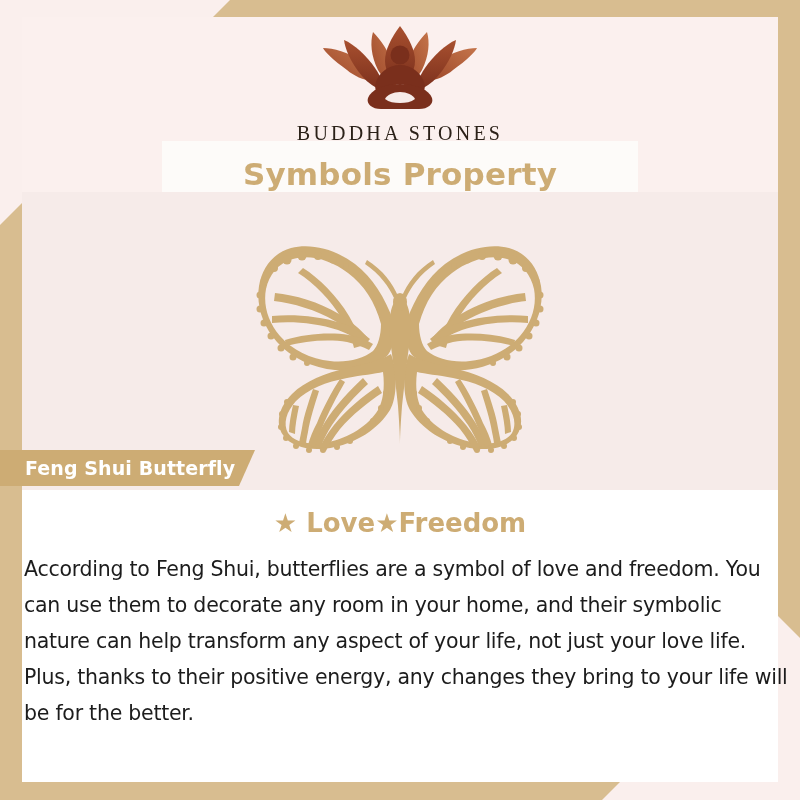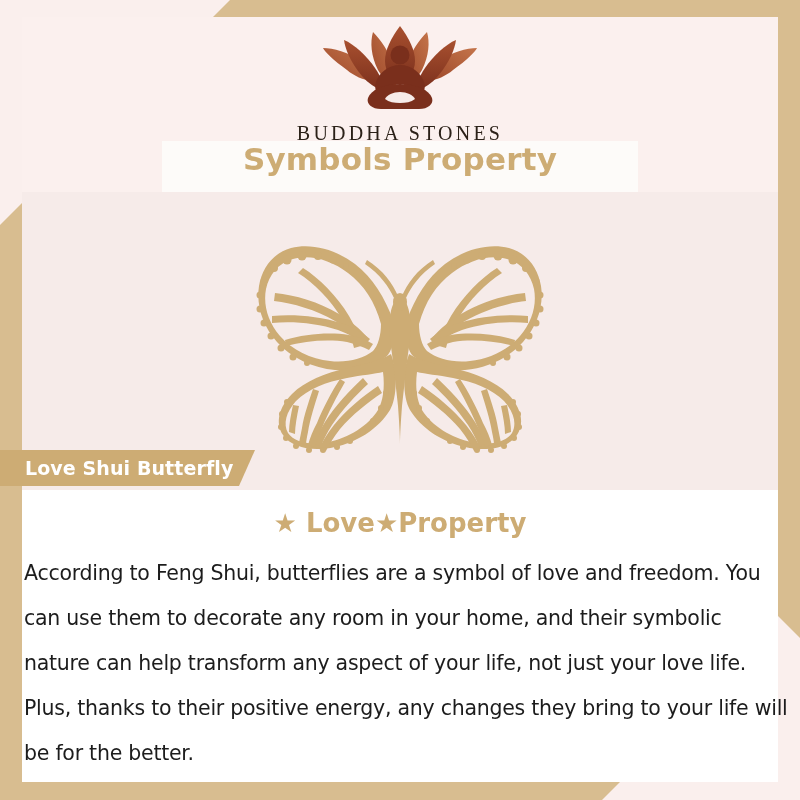--- a/index.html
+++ b/index.html
@@ -100,21 +100,21 @@
 
   
   #title-banner {
     position: absolute;
     left: 162px;
     top: 141px;
     width: 476px;
     height: 51px;
     background: #fdfbf9;
     display: flex;
-    align-items: flex-start;
+    align-items: flex-end;
     justify-content: center;
   }
   #title-text {
     font-family: "DejaVu Sans", sans-serif;
     font-size: 31px;
     font-weight: bold;
     color: #cdac74;
     letter-spacing: 0.2px;
   }
 
@@ -163,21 +163,21 @@
     letter-spacing: 0;
   }
   #paragraph {
     position: absolute;
     left: 24px;
     top: 551px;
     width: 764px;
     font-family: "DejaVu Sans", sans-serif;
     font-size: 20.5px;
     font-weight: 500;
-    line-height: 45px;
+    line-height: 36px;
     color: #1c1c1c;
     letter-spacing: -0.25px;
   }
 </style>
 </head>
 <body>
 
 <div id="page">
 
   <div class="band" id="band-top"></div>
@@ -402,20 +402,20 @@
                  C176 68 180 60 185 60 Z"></path>
         <ellipse cx="185" cy="64" rx="7" ry="9"></ellipse>
 
         <path d="M183 58 C178 46 168 32 152 22 L150 26 C165 36 174 49 179 60 Z"></path>
         <path d="M187 58 C192 46 202 32 218 22 L220 26 C205 36 196 49 191 60 Z"></path>
       </g>
     </svg>
   </div>
 
   <div id="ribbon">
-    <span id="ribbon-text">Love Shui Butterfly</span>
+    <span id="ribbon-text">Feng Shui Butterfly</span>
   </div>
 
-  <div id="subheading">★ Love★Property</div>
+  <div id="subheading">★ Love★Freedom</div>
 
   <div id="paragraph">According to Feng Shui, butterflies are a symbol of love and freedom. You can use them to decorate any room in your home, and their symbolic nature can help transform any aspect of your life, not just your love life. Plus, thanks to their positive energy, any changes they bring to your life will be for the better.</div>
 
 </div>
 
 </body></html>

